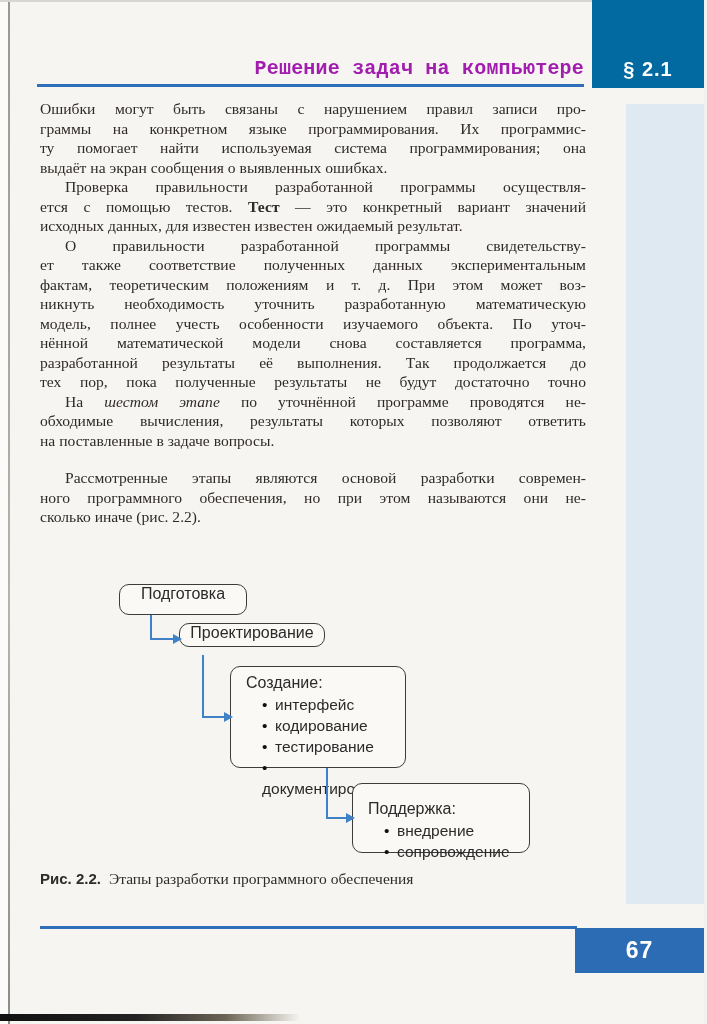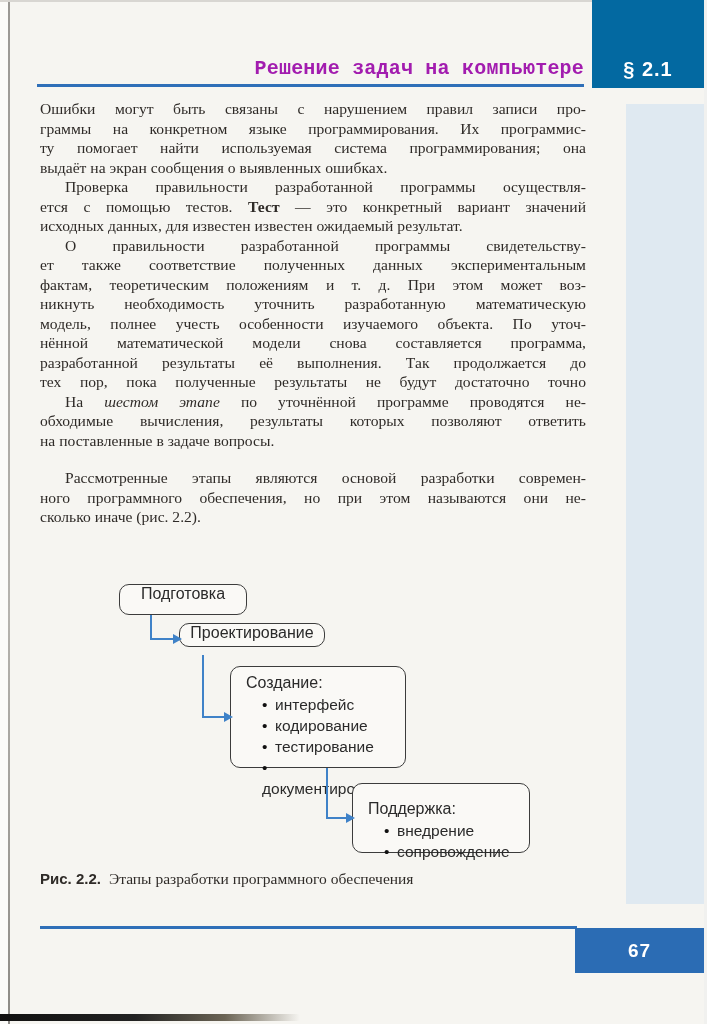--- a/index.html
+++ b/index.html
@@ -59,21 +59,21 @@
   #ahead-2{left:306px;top:229px;}
 
   
   .caption{position:absolute;left:40px;top:870px;width:546px;color:#2f2b28;font-size:15.5px;}
   .caption .cap-label{font-family:"Liberation Sans",sans-serif;font-weight:bold;font-size:15px;margin-right:8px;}
 
   
   .footer-rule{position:absolute;left:40px;top:926px;width:537px;height:2.5px;background:#2f6fb8;}
   .pagenum-box{position:absolute;left:575px;top:928px;width:129px;height:45px;background:#2b6cb4;
     display:flex;align-items:center;justify-content:center;}
-  .pagenum-box span{color:#fff;font-family:"Liberation Sans",sans-serif;font-weight:bold;font-size:19px;letter-spacing:1px;}
+  .pagenum-box span{color:#fff;font-family:"Liberation Sans",sans-serif;font-weight:bold;font-size:23px;letter-spacing:1px;}
 </style>
 </head>
 <body>
 
 <div id="page">
 
   <div class="left-gutter"></div>
   <div class="spine-line"></div>
   <div class="top-edge"></div>
   <div class="right-band"></div>

